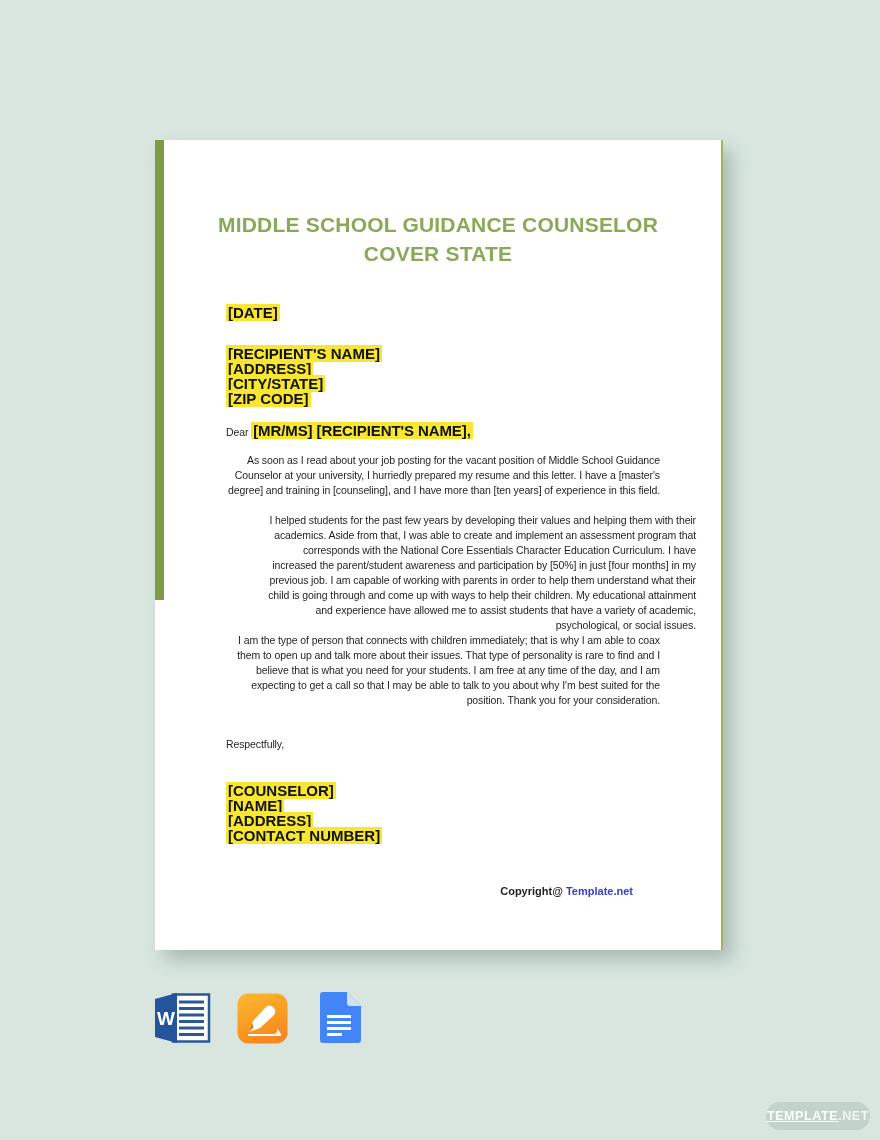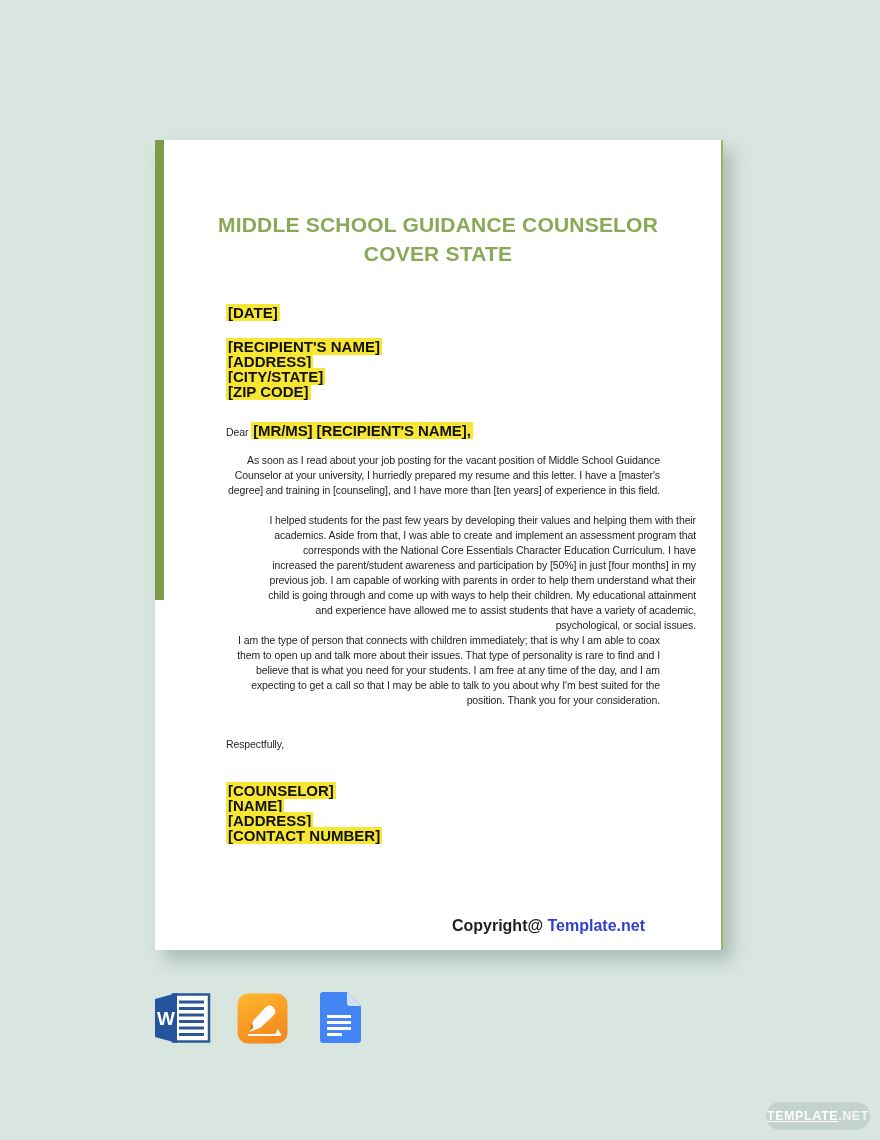--- a/index.html
+++ b/index.html
@@ -25,31 +25,31 @@
     font-size:21px; line-height:29px; font-weight:bold;
     letter-spacing:0.2px;
   }
   .body-text { color:#1f1f1f; font-size:10.5px; line-height:15px; letter-spacing:-0.1px; }
   .hl {
     background:#f7e733; color:#111; font-weight:bold;
     padding:0 2px; font-size:15px;
   }
   .block-line { height:15px; line-height:15px; }
   .date-line   { position:absolute; left:71px; top:165px; }
-  .recipient-block { position:absolute; left:71px; top:199px; }
+  .recipient-block { position:absolute; left:71px; top:206px; }
   .salutation  { position:absolute; left:71px; top:283px; }
   .para { position:absolute; left:71px; width:434px; text-align:right; }
   .para-1 { top:313px; }
   .para-2 { top:373px;margin-left:36px; }
   .para-3 { top:493px; }
   .closing-line { position:absolute; left:71px; top:597px; }
   .signature-block { position:absolute; left:71px; top:643px; }
   .copyright-line {
-    position:absolute; right:76px; top:745px;
-    font-size:16px; font-weight:600; color:#1f1f1f;margin-top:32px;
+    position:absolute; right:88px; top:745px;
+    font-size:11px; font-weight:600; color:#1f1f1f;
   }
   .copyright-link { color:#3440cc; text-decoration:none; font-weight:700; cursor:pointer; }
   .fmt-icon { position:absolute; cursor:pointer; }
   .icon-word { left:152px; top:992px; }
   .icon-pages { left:237px; top:993px; }
   .icon-docs { left:315px; top:991px; }
   .watermark-pill {
     position:absolute; right:10px; top:1102px;
     width:104px; height:28px; border-radius:14px;
     background:#c3d2cb;

